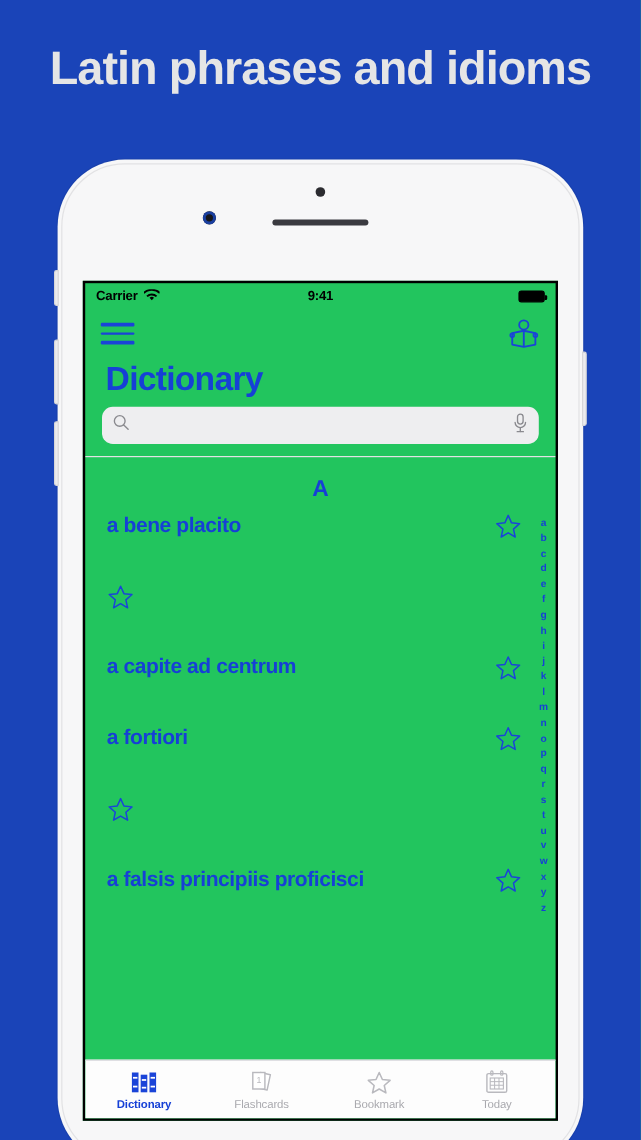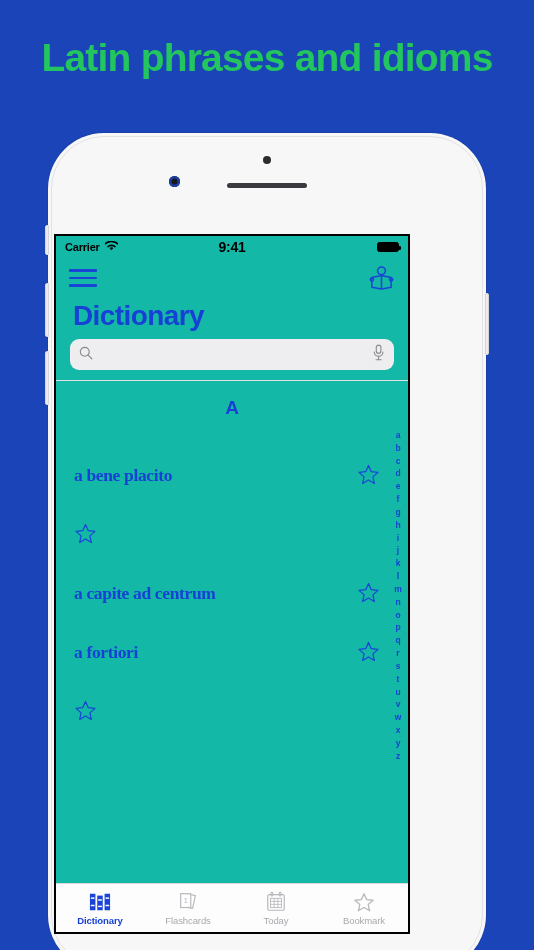--- a/index.html
+++ b/index.html
@@ -7,21 +7,21 @@
     width:534px; height:950px;
     overflow:hidden;
     font-family:"Liberation Sans", sans-serif;
   }
   body { background:#1a44b8; position:relative; }
 
   
   .headline{
     position:absolute; top:37px; left:0; width:534px;
     text-align:center;
-    color:#22c55e;
+    color:#e5e5e5;
     font-size:39px;
     font-weight:bold;
     letter-spacing:-0.8px;
     line-height:1.1;
   }
 
   
   .device{
     position:absolute;
     left:48px; top:133px;
@@ -57,41 +57,41 @@
   }
   .speaker{
     position:absolute; left:50%; margin-left:-40px; top:50px;
     width:80px; height:5px; border-radius:3px;
     background:#3a3a40;
   }
 
   
   .screen{
     position:absolute;
-    left:6px; top:101px;
-    width:356px; height:700px;
-    background:#14b8a6;
+    left:21px; top:101px;
+    width:396px; height:700px;
+    background:#22c55e;
     border:2px solid #000000;
     overflow:hidden;
     display:flex; flex-direction:column;
   }
 
   
   .statusbar{
     height:22px; flex:0 0 22px;
     display:flex; align-items:center;
     padding:0 9px;
     font-size:11px; font-weight:bold; color:#000;
     position:relative;
   }
   .sb-left{ display:flex; align-items:center; gap:5px; }
   .sb-carrier{ font-size:11px; font-weight:600; letter-spacing:-0.2px;}
   .sb-time{
     position:absolute; left:0; right:0; text-align:center;
-    font-size:14px; font-weight:bold; letter-spacing:-0.2px;
+    font-size:11px; font-weight:bold; letter-spacing:-0.2px;
   }
   .sb-right{ margin-left:auto; display:flex; align-items:center; }
   .battery{
     width:22px; height:10px; border:1px solid #000; border-radius:2.5px;
     position:relative; background:#000;
   }
   .battery::after{
     content:""; position:absolute; right:-3px; top:3px;
     width:2px; height:4px; background:#000; border-radius:0 1px 1px 0;
   }
@@ -129,25 +129,24 @@
 
   .divider{ height:1px; background:#e3e3e5; flex:0 0 1px; }
 
   
   .list-area{ flex:1; position:relative; overflow:hidden; }
   .section-letter{
     text-align:center; color:#1640d6; font-weight:bold;
     font-size:19px; padding:16px 0 8px 0;
   }
   .entry{
-    display:flex; align-items:flex-end;
+    display:flex; align-items:flex-start;
     padding:0 28px 0 18px;
     height:59px;
     cursor:pointer;
-    font-family:Liberation Serif, serif;
   }
   .entry-label{
     flex:1; color:#1640d6; font-weight:bold; font-size:17.5px;
     letter-spacing:-0.35px;
   }
   .star-icon{ width:23px; height:23px; flex:0 0 23px; }
 
   
   .alpha-index{
     position:absolute; right:3px; top:48px;
@@ -280,20 +279,28 @@
         </div>
         <div class="entry">
           <div class="entry-label">a fortiori</div>
           <span class="star-icon">
             <svg width="23" height="23" viewBox="0 0 24 24">
                 <polygon points="12,2.6 14.9,9.1 21.9,9.8 16.6,14.5 18.1,21.4 12,17.8 5.9,21.4 7.4,14.5 2.1,9.8 9.1,9.1" fill="none" stroke="#1a44d8" stroke-width="1.3" stroke-linejoin="round"></polygon>
               </svg>
           </span>
         </div>
         <div class="entry">
+          <span class="star-icon">
+            <svg width="23" height="23" viewBox="0 0 24 24">
+                <polygon points="12,2.6 14.9,9.1 21.9,9.8 16.6,14.5 18.1,21.4 12,17.8 5.9,21.4 7.4,14.5 2.1,9.8 9.1,9.1" fill="none" stroke="#1a44d8" stroke-width="1.3" stroke-linejoin="round"></polygon>
+              </svg>
+          </span>
+        </div>
+        <div class="entry">
+          <div class="entry-label">a falsis principiis proficisci</div>
           <span class="star-icon">
             <svg width="23" height="23" viewBox="0 0 24 24">
                 <polygon points="12,2.6 14.9,9.1 21.9,9.8 16.6,14.5 18.1,21.4 12,17.8 5.9,21.4 7.4,14.5 2.1,9.8 9.1,9.1" fill="none" stroke="#1a44d8" stroke-width="1.3" stroke-linejoin="round"></polygon>
               </svg>
           </span>
         </div>
       </div>
 
       <div class="alpha-index">
         <span>a</span>
@@ -350,38 +357,38 @@
             <path d="M12 3 L21 5 L18 19 L9 17 Z" fill="#fff" stroke="#b9b9be" stroke-width="1.3" stroke-linejoin="round"></path>
             <rect x="5" y="3" width="11" height="15" fill="#fff" stroke="#b9b9be" stroke-width="1.3"></rect>
             <text x="10.5" y="13" font-family="Liberation Sans, sans-serif" font-size="8" fill="#b9b9be" text-anchor="middle">1</text>
           </svg>
         </span>
         <span class="tab-label">Flashcards</span>
       </div>
 
       <div class="tab">
         <span class="tab-icon">
+          <svg width="24" height="22" viewBox="0 0 24 24">
+              <polygon points="12,3 14.9,9.4 21.9,10.1 16.6,14.8 18.1,21.6 12,18 5.9,21.6 7.4,14.8 2.1,10.1 9.1,9.4" fill="none" stroke="#b9b9be" stroke-width="1.4" stroke-linejoin="round"></polygon>
+            </svg>
+        </span>
+        <span class="tab-label">Bookmark</span>
+      </div>
+
+      <div class="tab">
+        <span class="tab-icon">
           <svg width="24" height="22" viewBox="0 0 26 24">
             <rect x="4" y="4" width="18" height="17" rx="1.5" fill="none" stroke="#b9b9be" stroke-width="1.3"></rect>
             <rect x="7" y="8" width="12" height="10" fill="none" stroke="#b9b9be" stroke-width="1"></rect>
             <line x1="7" y1="11.3" x2="19" y2="11.3" stroke="#b9b9be" stroke-width="0.9"></line>
             <line x1="7" y1="14.6" x2="19" y2="14.6" stroke="#b9b9be" stroke-width="0.9"></line>
             <line x1="11" y1="8" x2="11" y2="18" stroke="#b9b9be" stroke-width="0.9"></line>
             <line x1="15" y1="8" x2="15" y2="18" stroke="#b9b9be" stroke-width="0.9"></line>
             <rect x="7.5" y="1.5" width="2" height="4" rx="1" fill="none" stroke="#b9b9be" stroke-width="1.1"></rect>
             <rect x="16.5" y="1.5" width="2" height="4" rx="1" fill="none" stroke="#b9b9be" stroke-width="1.1"></rect>
           </svg>
         </span>
         <span class="tab-label">Today</span>
       </div>
 
-      <div class="tab">
-        <span class="tab-icon">
-          <svg width="24" height="22" viewBox="0 0 24 24">
-              <polygon points="12,3 14.9,9.4 21.9,10.1 16.6,14.8 18.1,21.6 12,18 5.9,21.6 7.4,14.8 2.1,10.1 9.1,9.4" fill="none" stroke="#b9b9be" stroke-width="1.4" stroke-linejoin="round"></polygon>
-            </svg>
-        </span>
-        <span class="tab-label">Bookmark</span>
-      </div>
-
     </div>
   </div>
 </div>
 
 </body></html>

